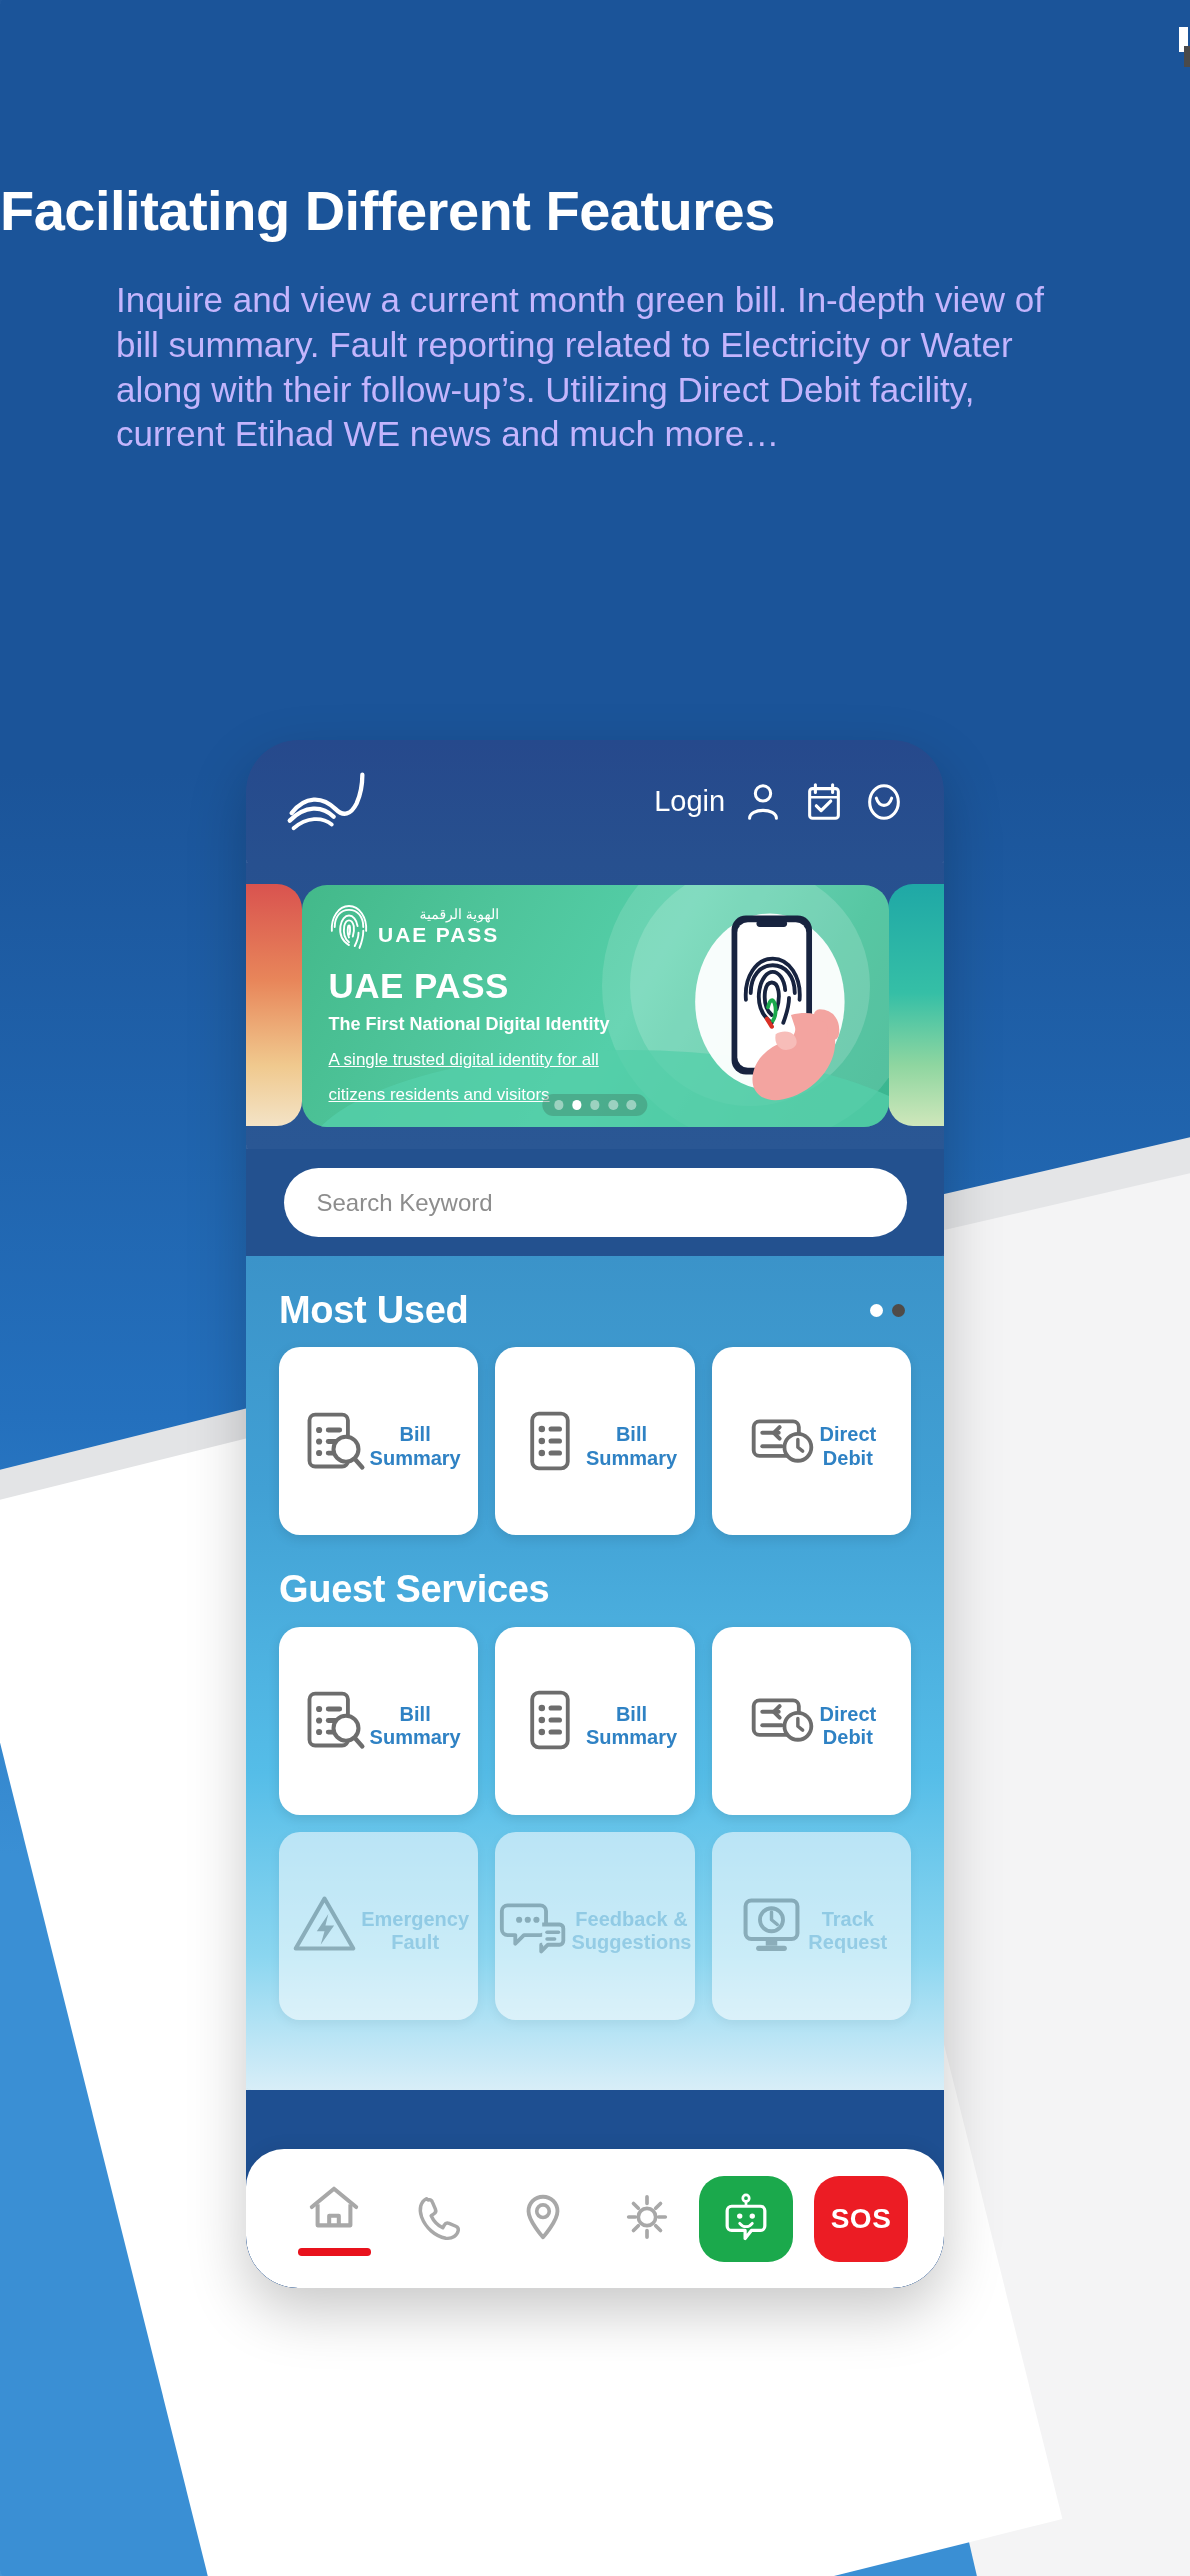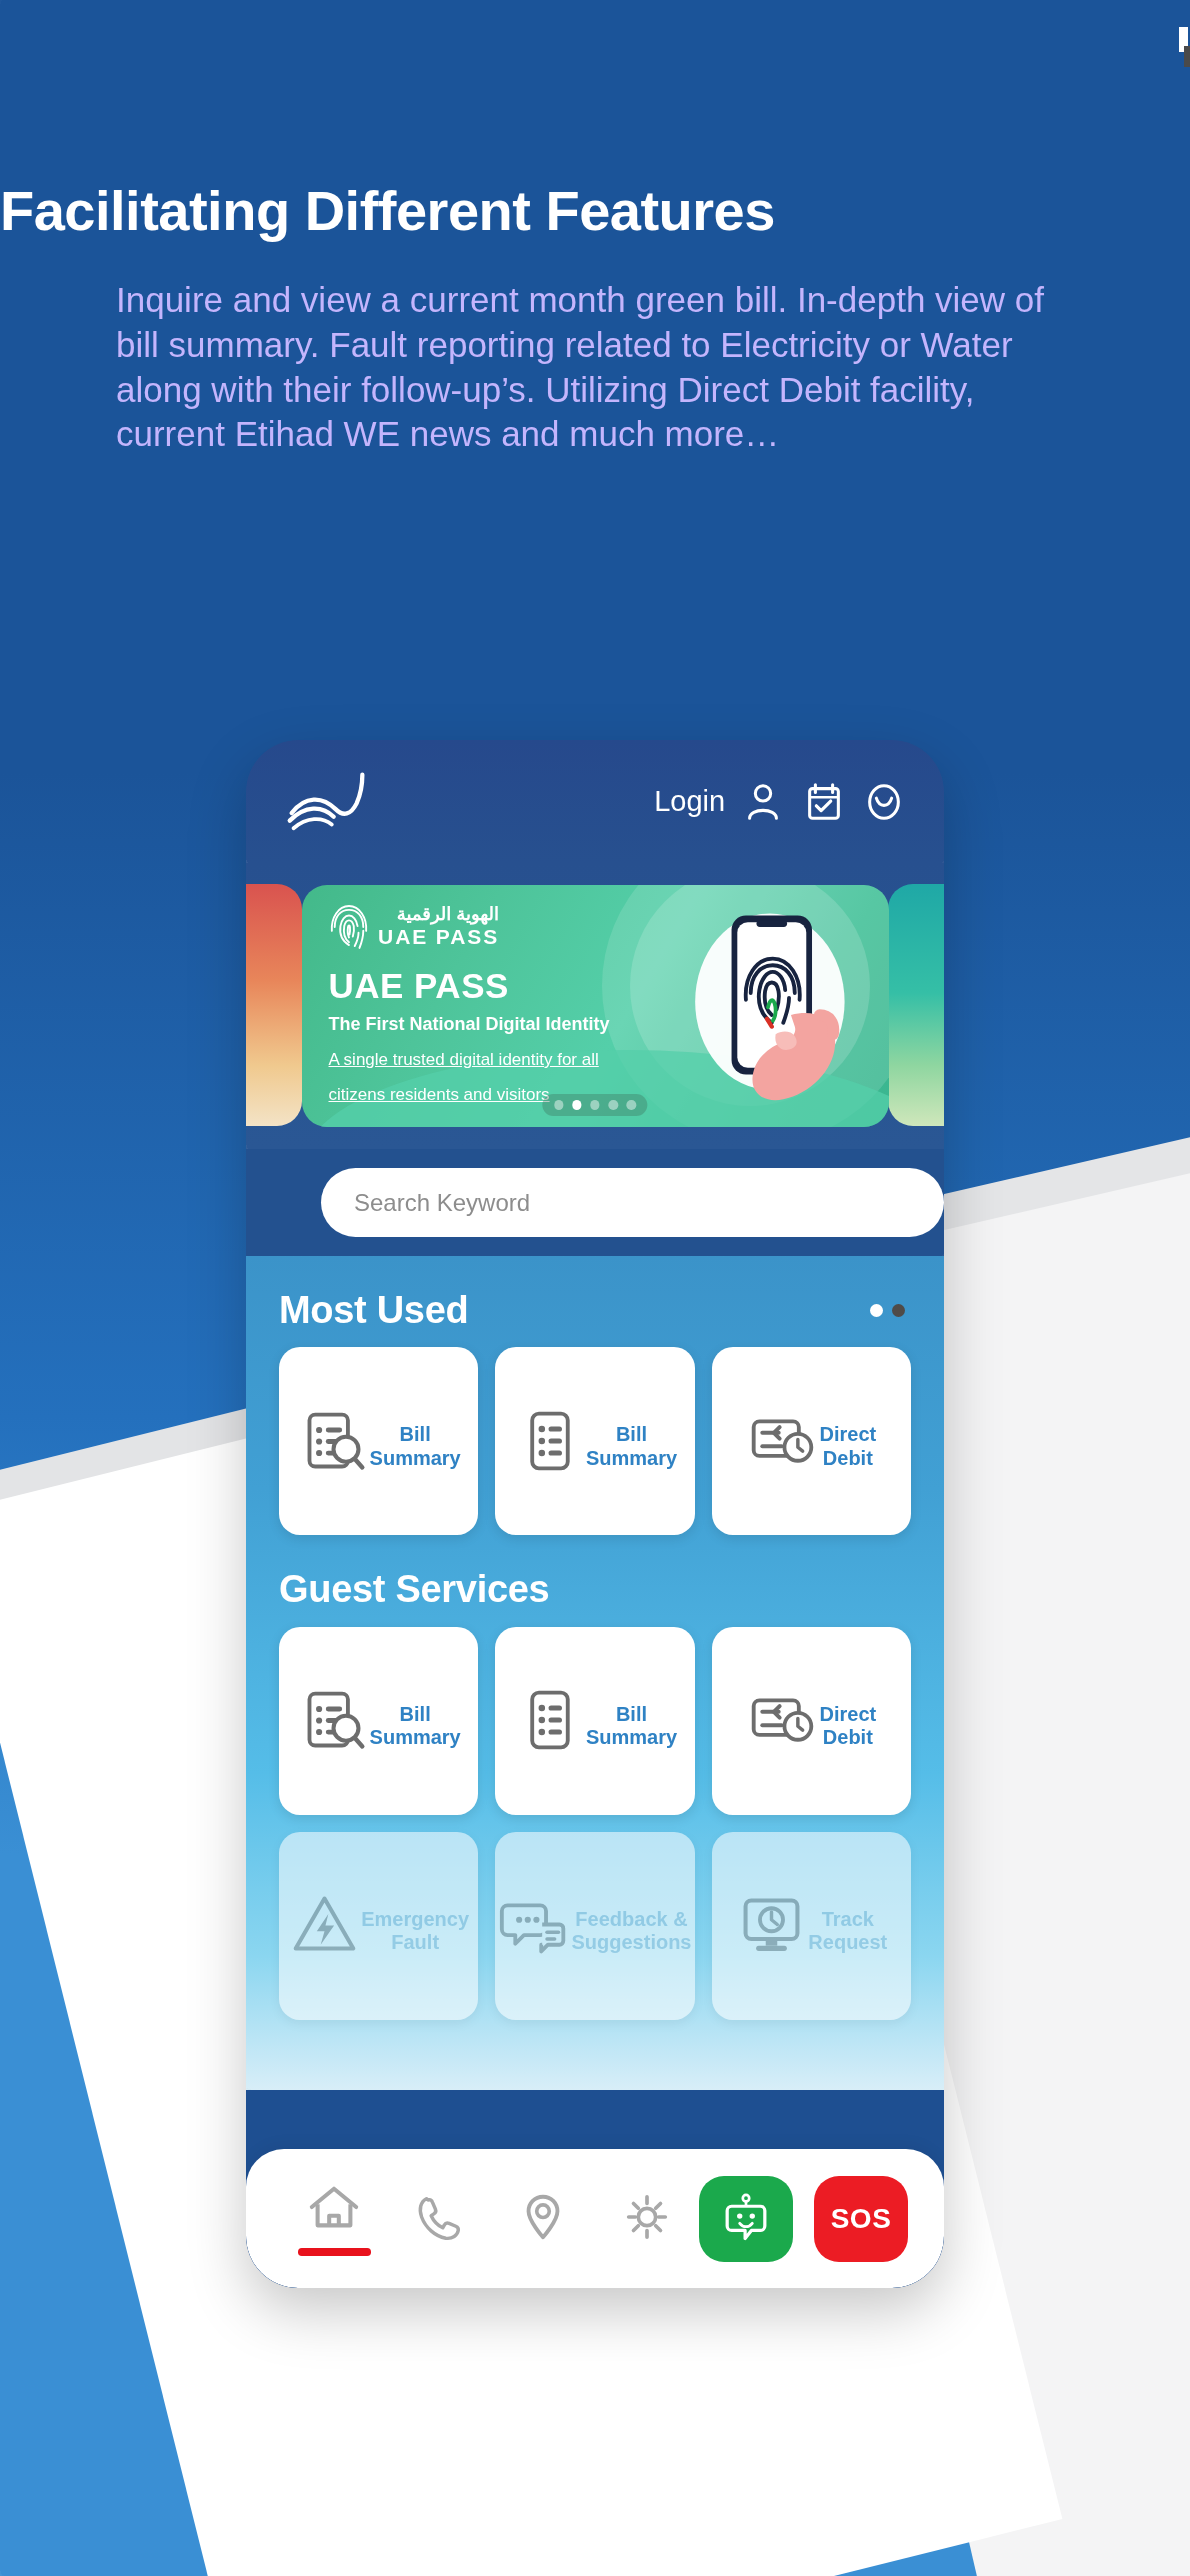--- a/index.html
+++ b/index.html
@@ -114,35 +114,35 @@
   }
   .uae-blob1 { position:absolute; right:-29px; top:-57px; width:316px; height:316px; border-radius:50%;
                background:rgba(255,255,255,.13); }
   .uae-blob2 { position:absolute; right:19px; top:-19px; width:240px; height:240px; border-radius:50%;
                background:rgba(255,255,255,.16); }
   .uae-wave { position:absolute; left:0; bottom:-38px; width:652px; height:115px;
               background:#54cfa9; border-radius:50% 50% 0 0 / 100% 100% 0 0; opacity:.75; }
   .uae-left { position:absolute; left:27px; top:19px; width:316px; z-index:4; }
   .uae-brandrow { display:flex; align-items:center; gap:9.6px; }
   .fp-logo { width:40px; height:46px; }
-  .uae-ar { color:#fff; font-size:18px; line-height:1; font-weight:700; direction:rtl;}
+  .uae-ar { color:#fff; font-size:14px; line-height:1; font-weight:400; direction:rtl;}
   .uae-en { color:#fff; font-size:21px; letter-spacing:1.9px; font-weight:600; margin-top:2.9px;}
   .uae-big { color:#fff; font-size:35px; font-weight:bold; margin-top:16.3px; letter-spacing:0.5px;}
   .uae-sub1 { color:#fff; font-size:18px; font-weight:bold; margin-top:7.7px;}
   .uae-sub2 { color:#fff; font-size:17px; margin-top:14px; line-height:1.25;text-decoration:underline;}
   .uae-phone-art { position:absolute; right:31px; top:17px; z-index:4; width:182px; height:206px;}
   .dots { position:absolute; left:50%; transform:translateX(-50%); bottom:11.5px; z-index:5;
           background:rgba(60,110,90,.35); border-radius:13.4px; padding:5.8px 11.5px; display:flex; gap:8.6px;}
   .dot { width:9.6px; height:9.6px; border-radius:50%; background:rgba(255,255,255,.45); }
   .dot.on { background:#ffffff; }
 
   
   .search-band {
     position:relative; height:107px; background:#23518f;
-    display:flex; align-items:center; justify-content:flex-end;
+    display:flex; align-items:center; justify-content:center;
   }
   .search-band:after{
     content:""; position:absolute; inset:0; opacity:.10;
     background-image:linear-gradient(-50deg, rgba(255,255,255,.4) 0 1.9px, transparent 1.9px 125px);
   }
   .search-box {
     position:relative; z-index:2;
     width:623px; height:69px; background:#fff; border-radius:35px;
     display:flex; align-items:center; padding:0 33px;
     color:#8d8d8d; font-size:24px;

